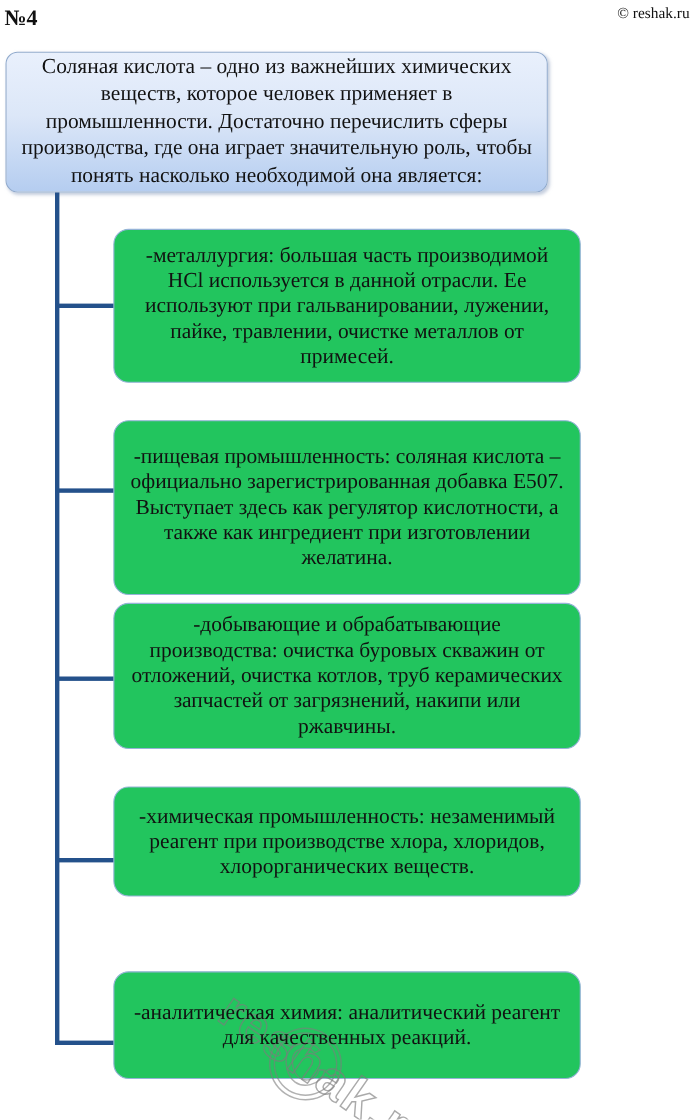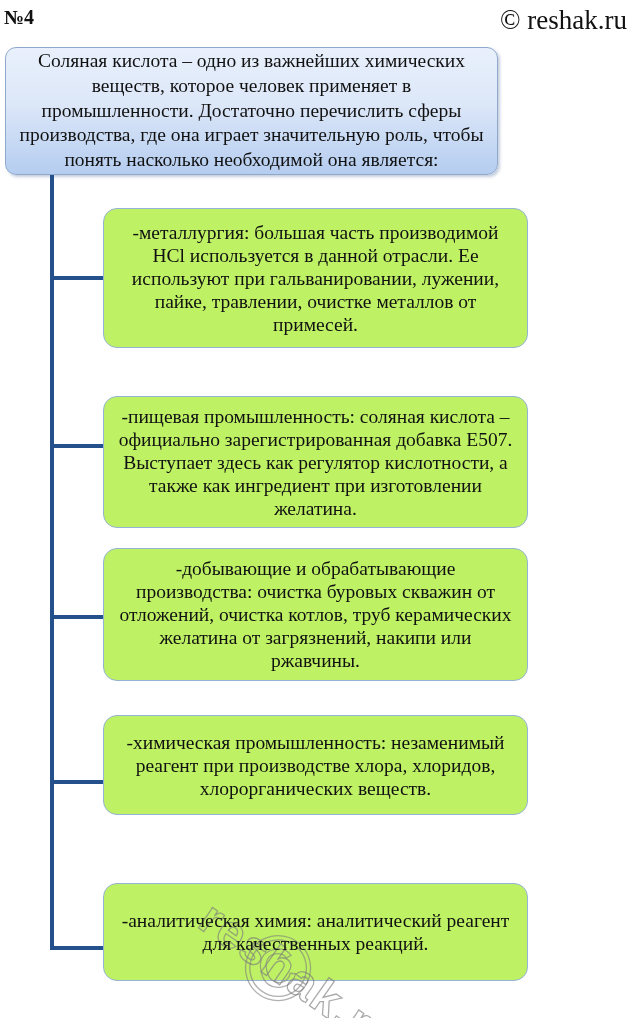--- a/index.html
+++ b/index.html
@@ -19,21 +19,21 @@
     font-family:"Liberation Serif","DejaVu Serif",serif;
     color:var(--text);
     overflow:hidden;
   }
   .task-number{
     position:absolute;left:4px;top:6px;
     font-size:20px;font-weight:bold;
   }
   .copyright{
     position:absolute;right:5px;top:5px;
-    font-size:27px;
+    font-size:14px;
   }
   .header-box{
     position:absolute;left:5px;top:47px;width:493px;height:128px;
     border:1.6px solid var(--header-border);
     border-radius:11px;
     background:linear-gradient(180deg,var(--hg-top) 0%,#DCE7F8 45%,var(--hg-bottom) 100%);
     box-shadow:2px 2px 3px rgba(150,165,195,.55);
     display:flex;align-items:center;justify-content:center;
     text-align:center;
     font-size:19.5px;line-height:1.28;
@@ -42,21 +42,21 @@
   .v-line{
     position:absolute;left:50px;top:175px;width:4px;height:775px;
     background:var(--connector);
   }
   .h-line{
     position:absolute;left:52px;width:53px;height:4px;
     background:var(--connector);
   }
   .item-box{
     position:absolute;left:103px;width:425px;
-    background:#bef264;
+    background:#22c55e;
     border:1.8px solid var(--box-border);
     border-radius:14px;
     display:flex;align-items:center;justify-content:center;
     text-align:center;
     font-size:19.5px;line-height:1.18;
     padding:4px 11px;
   }
   .item-box .box-text{position:relative;z-index:2;}
   .watermark{
     position:absolute;left:0;top:0;width:100%;height:100%;
@@ -97,26 +97,26 @@
   <div class="h-line" style="top:276px"></div>
   <div class="h-line" style="top:444px"></div>
   <div class="h-line" style="top:615px"></div>
   <div class="h-line" style="top:780px"></div>
   <div class="h-line" style="top:946px"></div>
 
   <div class="item-box" style="top:208px;height:140px">
     <span class="box-text">-металлургия: большая часть производимой HCl используется в данной отрасли. Ее используют при гальванировании, лужении, пайке, травлении, очистке металлов от примесей.</span>
   </div>
 
-  <div class="item-box" style="top:396px;height:132px">
+  <div class="item-box" style="top:382px;height:159px">
     <span class="box-text">-пищевая промышленность: соляная кислота – официально зарегистрированная добавка Е507. Выступает здесь как регулятор кислотности, а также как ингредиент при изготовлении желатина.</span>
   </div>
 
   <div class="item-box" style="top:548px;height:133px">
-    <span class="box-text">-добывающие и обрабатывающие производства: очистка буровых скважин от отложений, очистка котлов, труб керамических желатина от загрязнений, накипи или ржавчины.</span>
+    <span class="box-text">-добывающие и обрабатывающие производства: очистка буровых скважин от отложений, очистка котлов, труб керамических запчастей от загрязнений, накипи или ржавчины.</span>
   </div>
 
   <div class="item-box" style="top:715px;height:100px">
     <span class="box-text">-химическая промышленность: незаменимый реагент при производстве хлора, хлоридов, хлорорганических веществ.</span>
   </div>
 
   <div class="item-box" style="top:883px;height:98px">
     <span class="box-text">-аналитическая химия: аналитический реагент для качественных реакций.</span>
     <div class="watermark">
       <span class="wm-text">reshak.ru</span>

